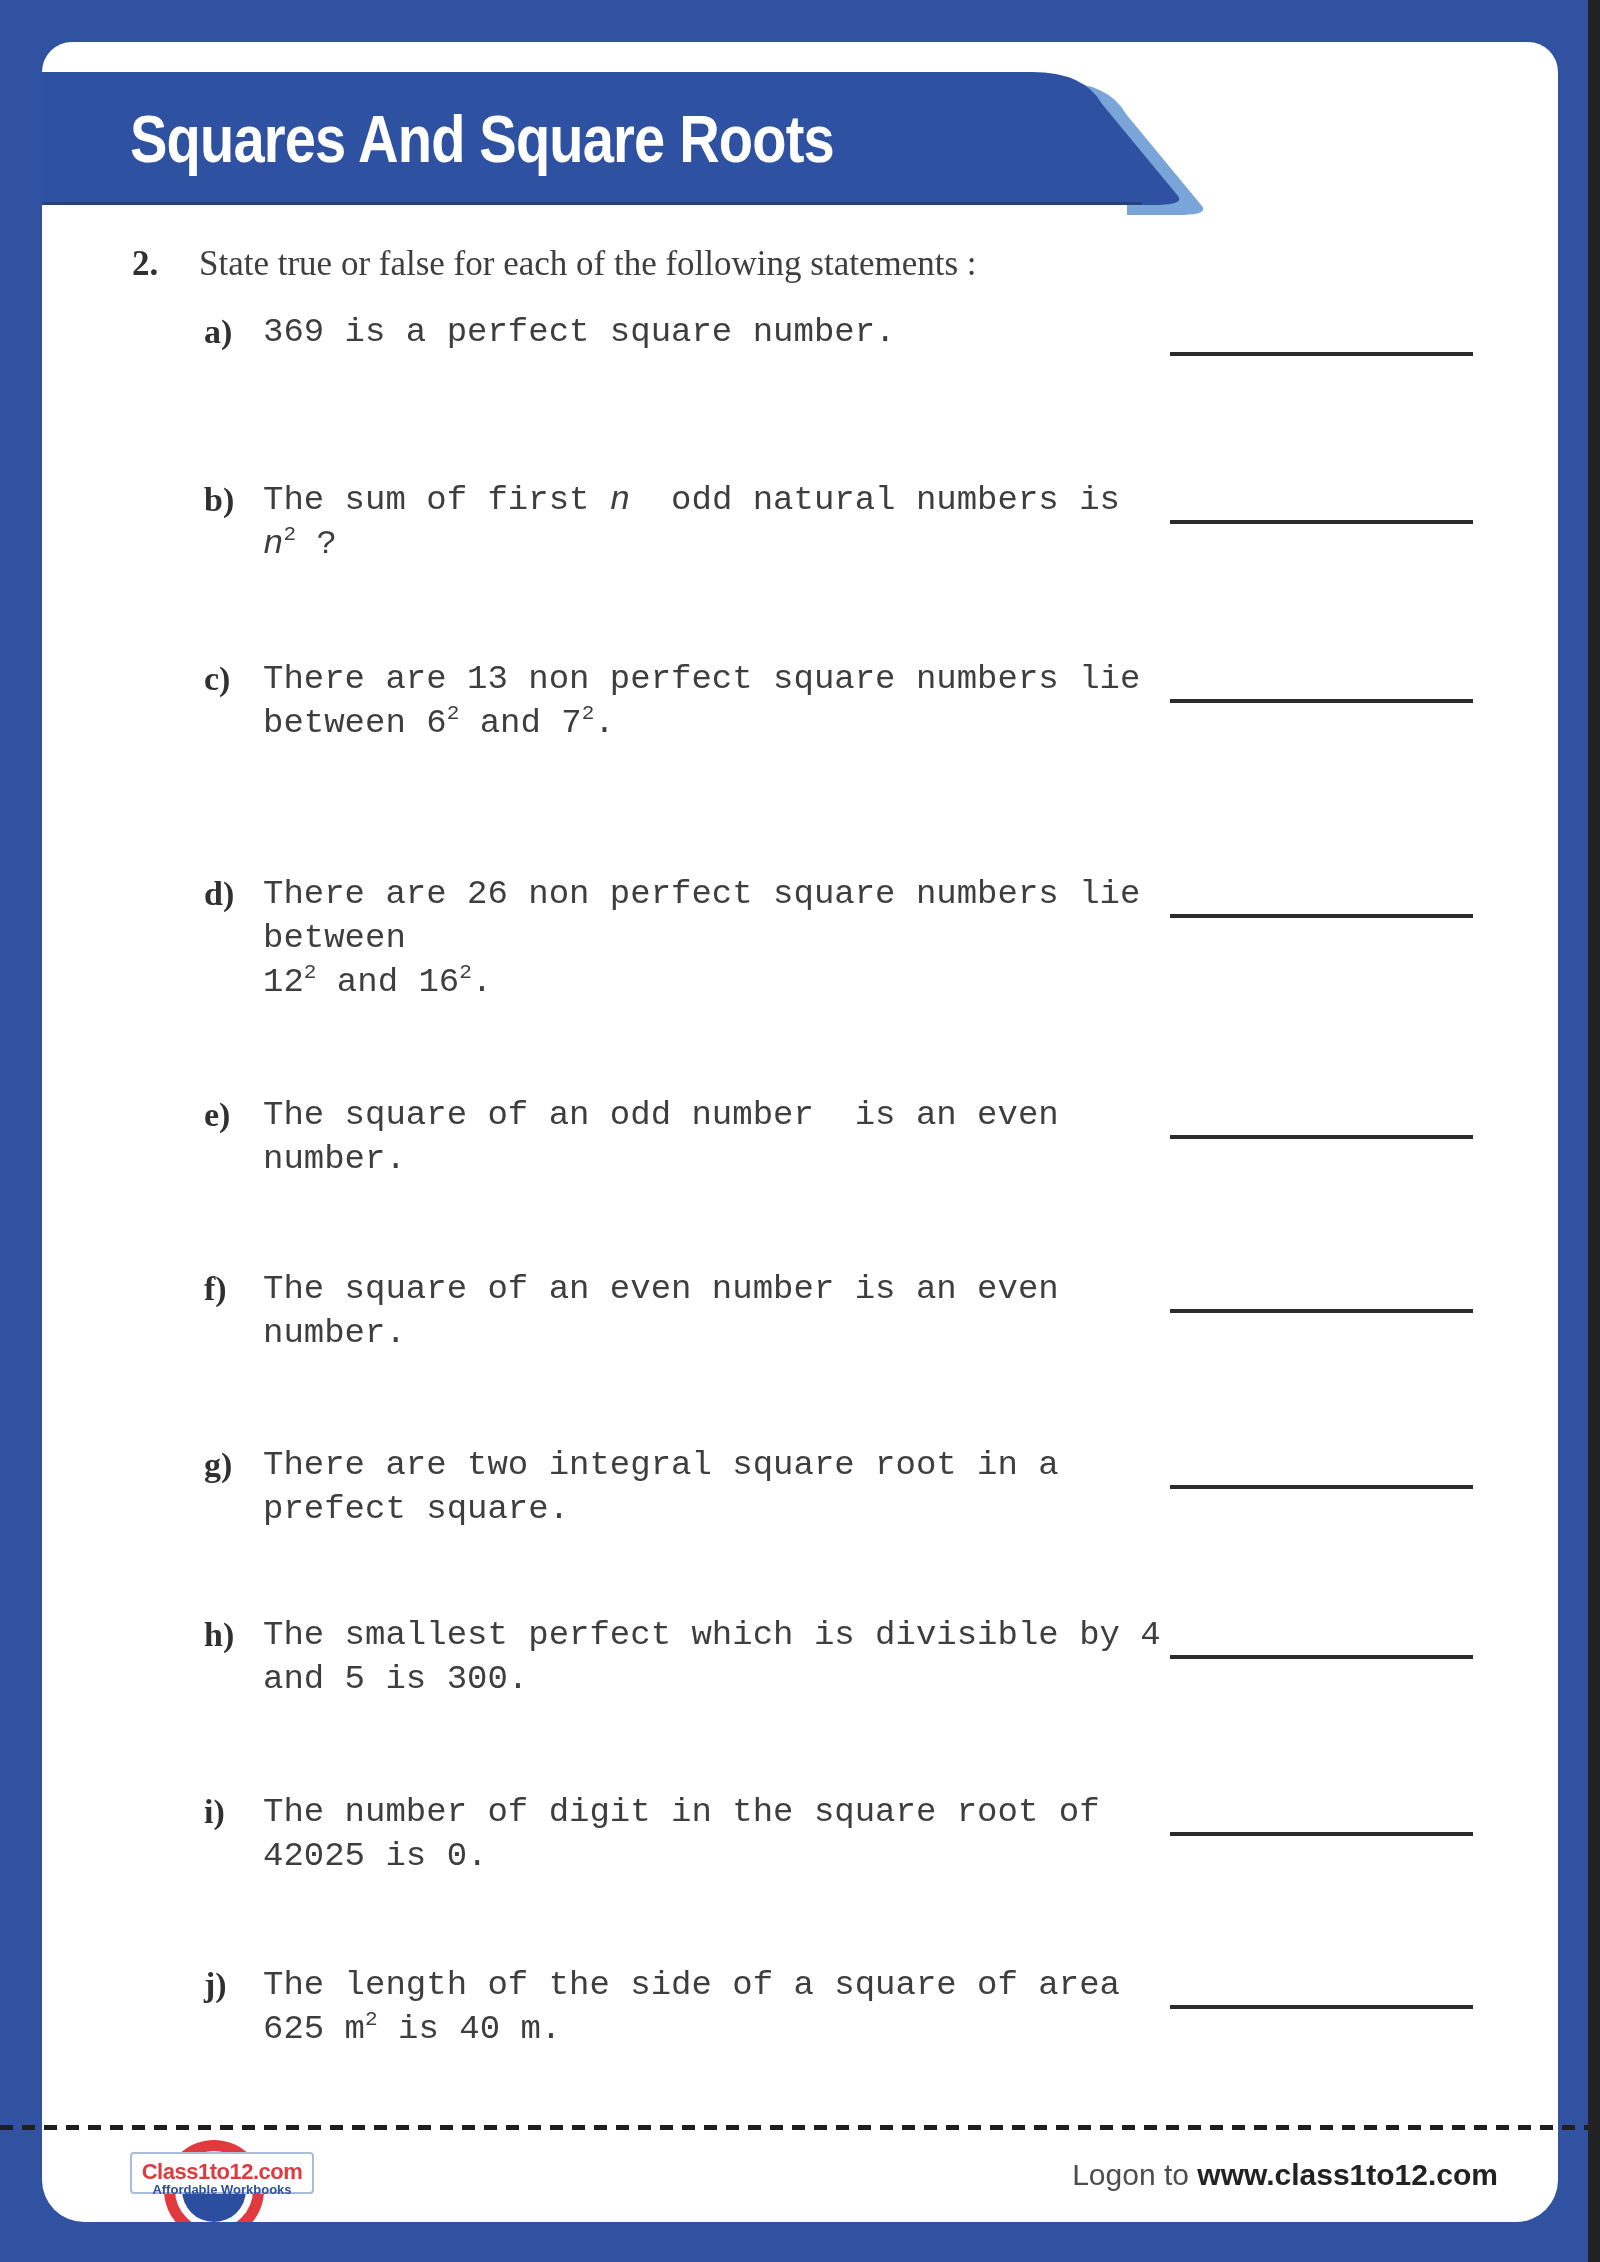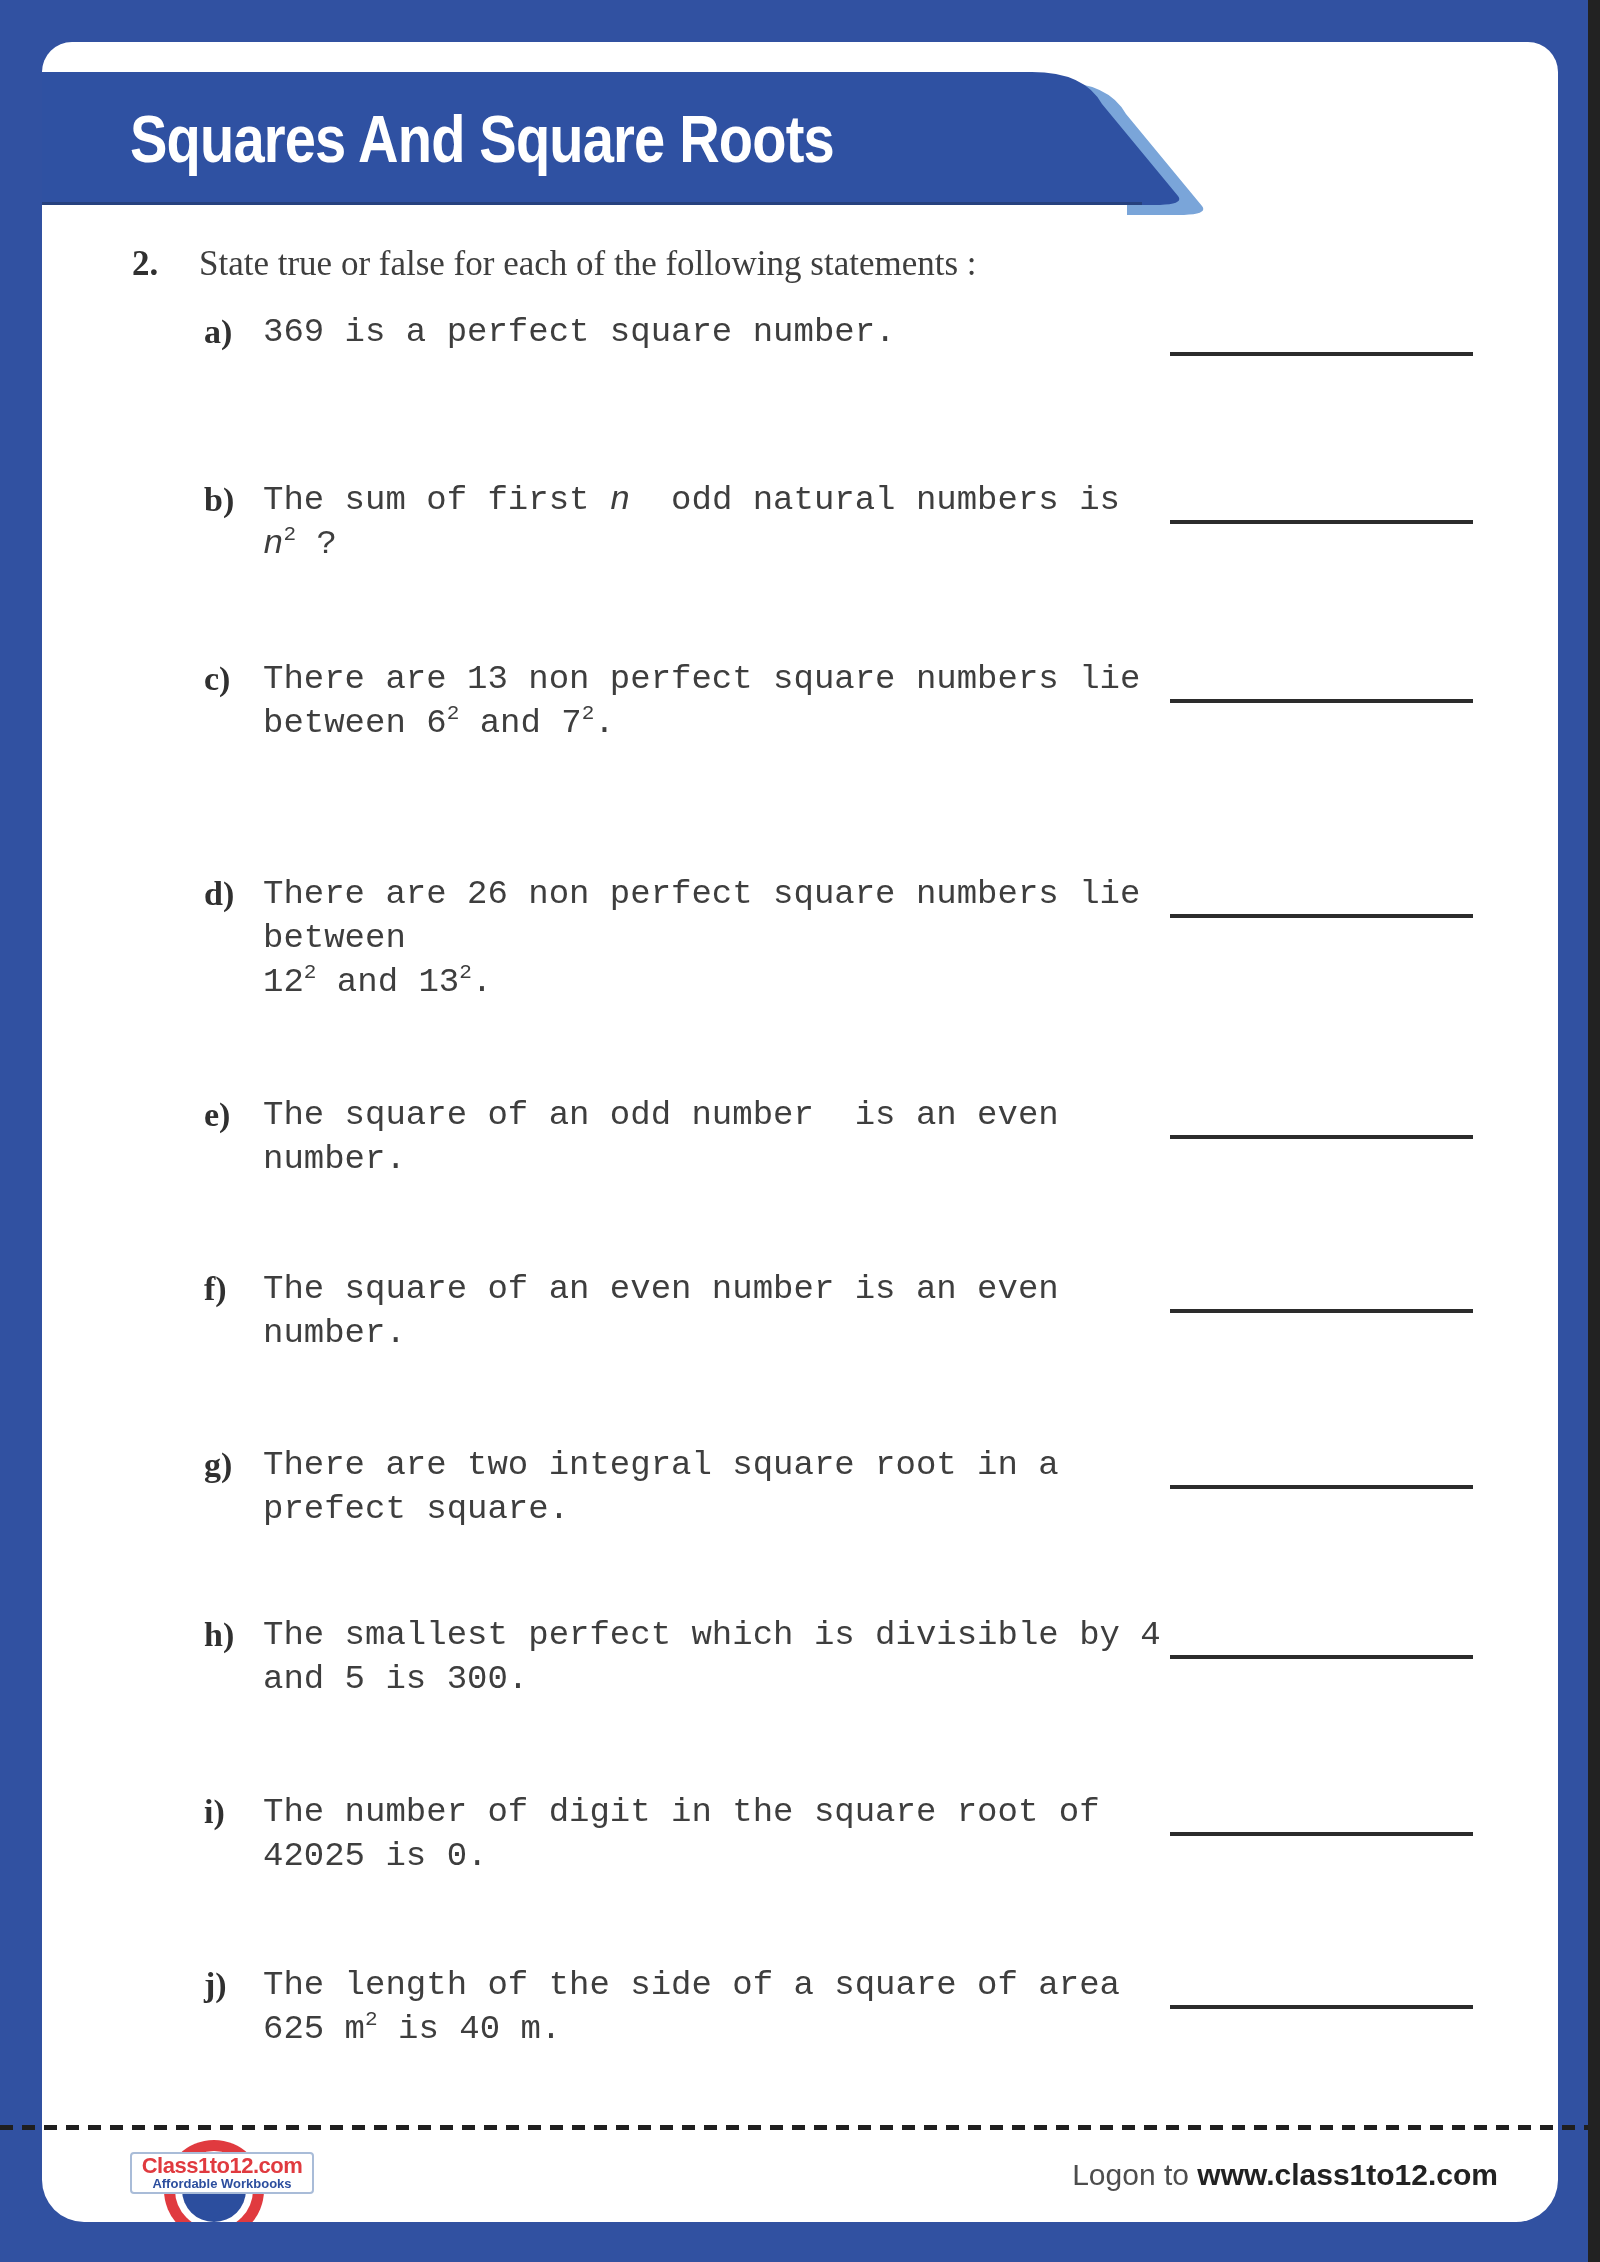--- a/index.html
+++ b/index.html
@@ -40,21 +40,21 @@
   .logo-circle{position:absolute;left:122px;top:2098px;width:100px;height:100px;
     border-radius:50%;background:var(--logo-red,#e03a3f);}
   .logo-circle::before{content:"";position:absolute;left:11px;top:11px;width:78px;height:78px;
     border-radius:50%;background:#ffffff;}
   .logo-circle::after{content:"";position:absolute;left:18px;top:18px;width:64px;height:64px;
     border-radius:50%;background:var(--logo-blue,#2c4e9e);}
   .logo-box{position:absolute;left:88px;top:2110px;width:184px;height:42px;box-sizing:border-box;
     background:#ffffff;border:2px solid #a9bcd8;border-radius:4px;text-align:center;
     font-family:"Liberation Sans",sans-serif;}
   .logo-line1{font-size:22px;font-weight:700;color:var(--logo-red,#e03a3f);
-    line-height:23px;margin-top:0;letter-spacing:-0.5px;}
+    line-height:23px;margin-top:6px;letter-spacing:-0.5px;}
   .logo-line2{font-size:13px;font-weight:700;color:var(--logo-blue,#2c4e9e);line-height:13px;}
   .page-num{position:absolute;left:0;top:2124px;width:1516px;text-align:center;
     font-family:"Liberation Sans",sans-serif;font-size:38px;font-weight:700;color:#3a3a3a;}
   .logon{position:absolute;right:60px;top:2116px;white-space:nowrap;
     font-family:"Liberation Sans",sans-serif;font-size:30px;font-weight:400;color:#4d4d4d;}
   .logon-url{font-weight:700;color:#222222;}
   .cut-line{position:absolute;left:0;top:2125px;width:1600px;height:5px;z-index:5;
     background:repeating-linear-gradient(90deg,#1f1f1f 0 13px,transparent 13px 22px);}
 </style>
 </head>
@@ -91,21 +91,21 @@
         </div>
         <div class="row" style="top: 615px;">
           <span class="s-label">c)</span>
           <span class="s-text"><span>There are 13 non perfect square numbers lie
 between 6</span><sup>2</sup><span> and 7</span><sup>2</sup><span>.</span></span>
           <span class="answer-line"></span>
         </div>
         <div class="row" style="top: 830px;">
           <span class="s-label">d)</span>
           <span class="s-text"><span>There are 26 non perfect square numbers lie between
-12</span><sup>2</sup><span> and 13</span><sup>2</sup><span>.</span></span>
+12</span><sup>2</sup><span> and 16</span><sup>2</sup><span>.</span></span>
           <span class="answer-line"></span>
         </div>
         <div class="row" style="top: 1051px;">
           <span class="s-label">e)</span>
           <span class="s-text"><span>The square of an odd number  is an even number.</span></span>
           <span class="answer-line"></span>
         </div>
         <div class="row" style="top: 1225px;">
           <span class="s-label">f)</span>
           <span class="s-text"><span>The square of an even number is an even number.</span></span>

